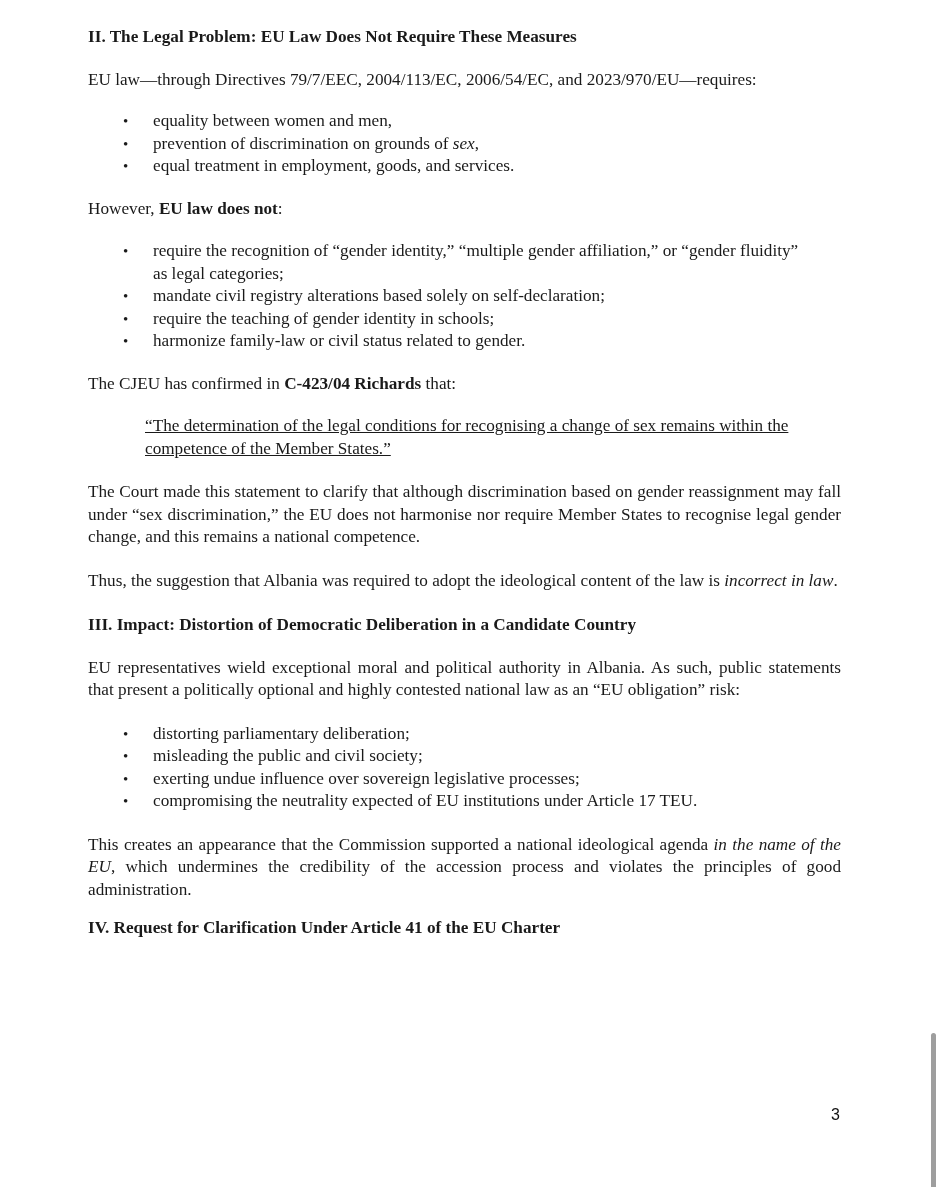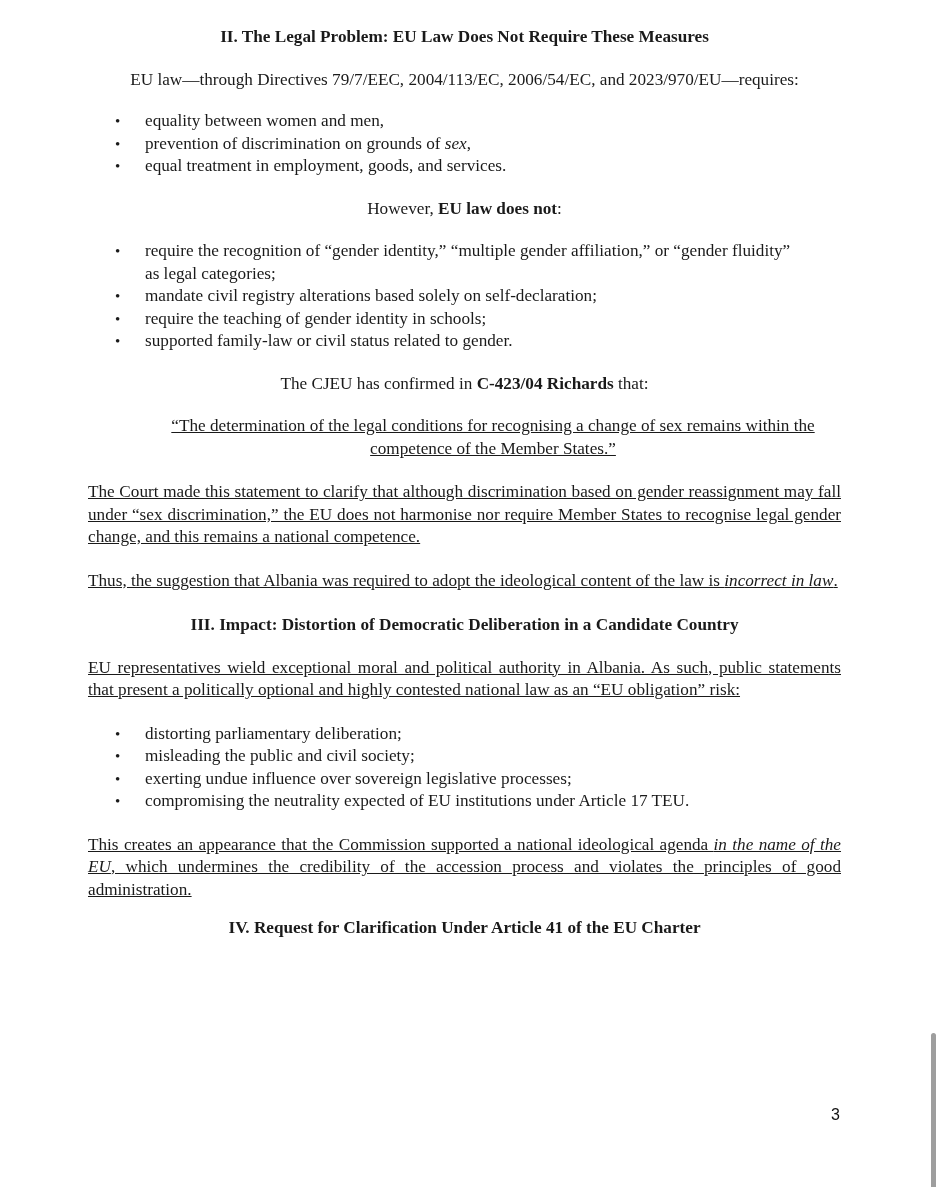--- a/index.html
+++ b/index.html
@@ -1,22 +1,22 @@
 <!DOCTYPE html>
 <html><head>
 <meta charset="utf-8">
 <style>
   html, body { margin:0; padding:0; }
   body { width:945px; height:1187px; background:#ffffff; position:relative; overflow:hidden;
          font-family:"Liberation Serif", serif; color:#1a1a1a; }
   .page { position:absolute; left:88px; top:26px; width:753px; font-size:17.2px; line-height:22.5px; }
   .h { font-weight:bold; margin:0; }
-  p { margin:0;text-align:center; }
-  .just { text-align:justify;text-decoration:underline; }
-  ul { margin:0; padding:0; list-style:none; }
+  p { margin:0; }
+  .just { text-align:justify; }
+  ul { margin:8px; padding:0; list-style:none; }
   ul li { position:relative; padding-left:57px; }
   ul li::before { content:"\2022"; position:absolute; left:27px; top:0; font-size:15px; }
   .quote { padding-left:57px;text-decoration:underline; }
   .pagenum { position:absolute; left:831px; top:1106px; font-family:"Liberation Sans", sans-serif; font-size:16px; color:#111; }
   .scrollbar { position:absolute; left:931px; top:1033px; width:5px; height:160px; background:#9e9e9e; border-radius:3px; }
   i { font-style:italic; }
   b { font-weight:bold; }
 </style>
 </head>
 <body>
@@ -27,21 +27,21 @@
   <ul style="margin-top:19px">
     <li><span>equality between women and men,</span></li>
     <li><span>prevention of discrimination on grounds of </span><i>sex</i><span>,</span></li>
     <li><span>equal treatment in employment, goods, and services.</span></li>
   </ul>
   <p style="margin-top:20px"><span>However, </span><b>EU law does not</b><span>:</span></p>
   <ul style="margin-top:20px;width:720px">
     <li>require the recognition of “gender identity,” “multiple gender affiliation,” or “gender fluidity” as legal categories;</li>
     <li>mandate civil registry alterations based solely on self-declaration;</li>
     <li>require the teaching of gender identity in schools;</li>
-    <li>supported family-law or civil status related to gender.</li>
+    <li>harmonize family-law or civil status related to gender.</li>
   </ul>
   <p style="margin-top:20px"><span>The CJEU has confirmed in </span><b>C-423/04 Richards</b><span> that:</span></p>
   <p class="quote" style="margin-top:20px">“The determination of the legal conditions for recognising a change of sex remains within the competence of the Member States.”</p>
   <p class="just" style="margin-top:21px">The Court made this statement to clarify that although discrimination based on gender reassignment may fall under “sex discrimination,” the EU does not harmonise nor require Member States to recognise legal gender change, and this remains a national competence.</p>
   <p class="just" style="margin-top:21px"><span>Thus, the suggestion that Albania was required to adopt the ideological content of the law is </span><i>incorrect in law</i><span>.</span></p>
 
   <p class="h" style="margin-top:22px">III. Impact: Distortion of Democratic Deliberation in a Candidate Country</p>
   <p class="just" style="margin-top:20px">EU representatives wield exceptional moral and political authority in Albania. As such, public statements that present a politically optional and highly contested national law as an “EU obligation” risk:</p>
   <ul style="margin-top:21px">
     <li>distorting parliamentary deliberation;</li>

